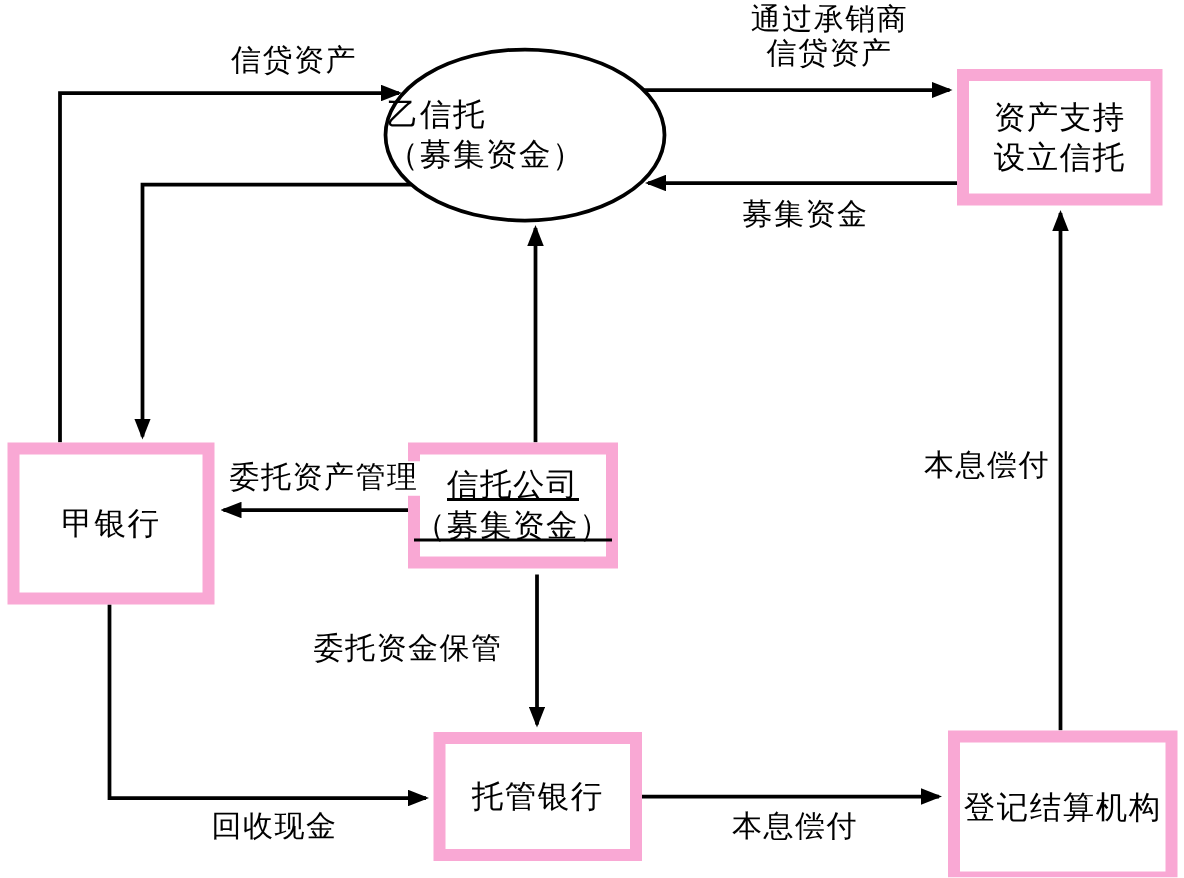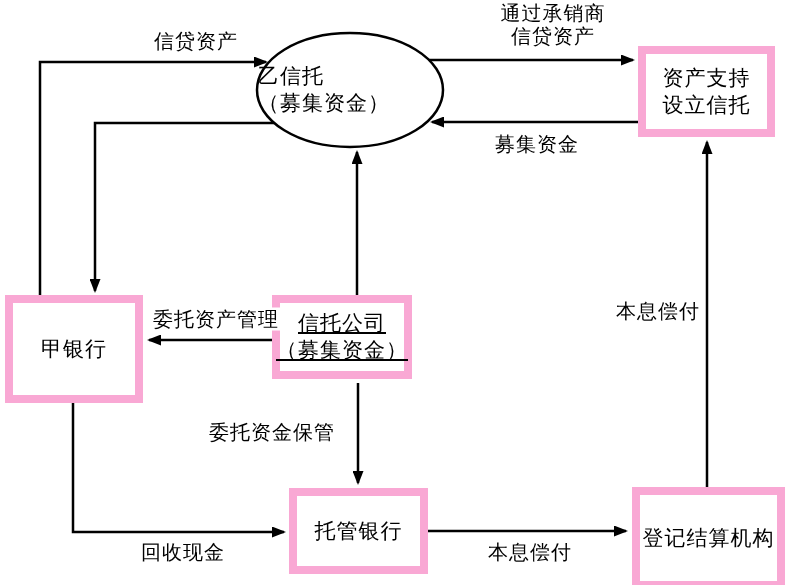--- a/index.html
+++ b/index.html
@@ -127,19 +127,19 @@
     <div>信贷资产</div>
   </div>
 
   <div class="edge-label" style="left:537px; top:145px;font-family:Liberation Mono, monospace;">募集资金</div>
 
 
   <div class="edge-label" style="left:216px; top:319px;">委托资产管理</div>
 
   <div class="edge-label" style="left:658px; top:311px;">本息偿付</div>
 
-  <div class="edge-label" style="left:272px; top:433px;font-family:Liberation Mono, monospace;">委托资金保管</div>
+  <div class="edge-label" style="left:272px; top:433px;">委托资金保管</div>
 
   <div class="edge-label" style="left:183px; top:552px;">回收现金</div>
 
   <div class="edge-label" style="left:530px; top:552px;">本息偿付</div>
 
 </div>
 
 </body></html>

